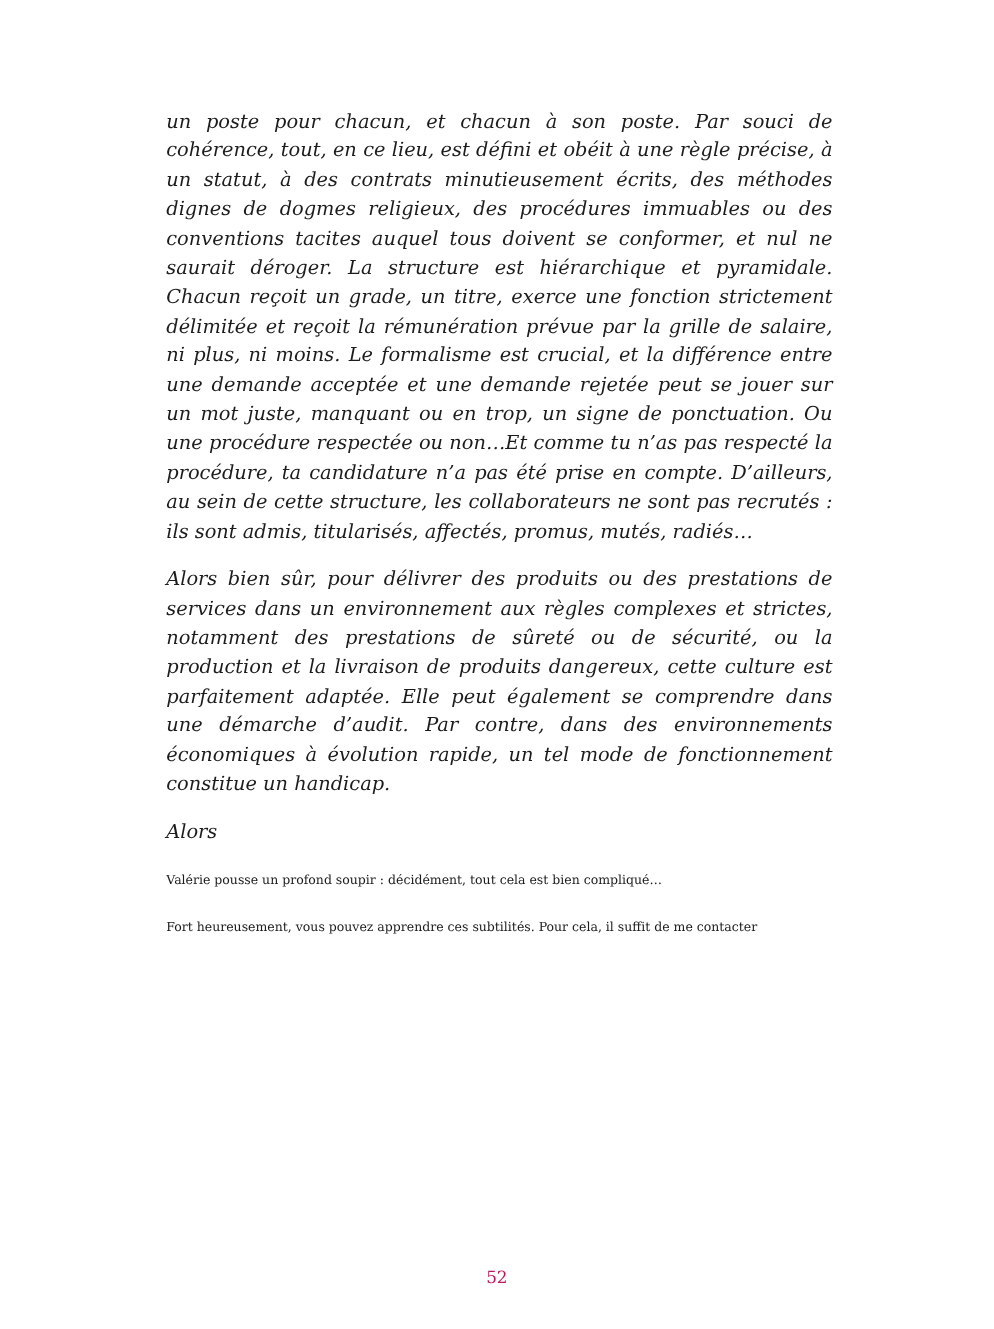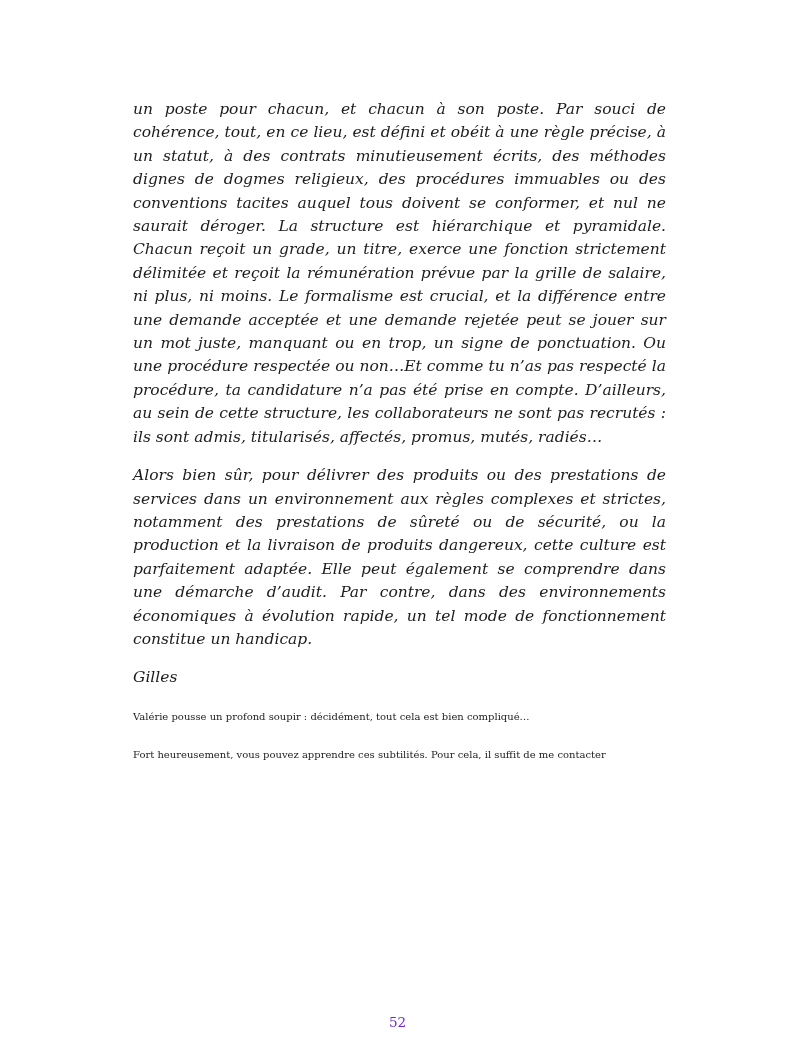--- a/index.html
+++ b/index.html
@@ -16,21 +16,21 @@
     font-family: "DejaVu Serif", "Liberation Serif", serif;
     color: #1c1c1c;
   }
   .text-block {
     position: absolute;
     left: 133px;
     top: 86px;
     width: 533px;
   }
   .para {
-    margin: 12px 0 15px 0;
+    margin: 0 0 15px 0;
     font-size: 15.5px;
     line-height: 23.4px;
   }
   .para.italic {
     font-style: italic;
   }
   .para.regular {
     font-style: normal;
     font-size: 10px;
   }
@@ -41,28 +41,28 @@
     text-align: left;
   }
   .page-number {
     position: absolute;
     left: 0;
     right: 0;
     top: 1014px;
     text-align: center;
     font-size: 13.5px;
     font-style: normal;
-    color: #6d28d9;
+    color: #be185d;
   }
 </style>
 </head>
 <body>
 
 <div class="page">
   <div class="text-block">
     <p class="para italic justify">un poste pour chacun, et chacun à son poste. Par souci de cohérence, tout, en ce lieu, est défini et obéit à une règle précise, à un statut, à des contrats minutieusement écrits, des méthodes dignes de dogmes religieux, des procédures immuables ou des conventions tacites auquel tous doivent se conformer, et nul ne saurait déroger. La structure est hiérarchique et pyramidale. Chacun reçoit un grade, un titre, exerce une fonction strictement délimitée et reçoit la rémunération prévue par la grille de salaire, ni plus, ni moins. Le formalisme est crucial, et la différence entre une demande acceptée et une demande rejetée peut se jouer sur un mot juste, manquant ou en trop, un signe de ponctuation. Ou une procédure respectée ou non…Et comme tu n’as pas respecté la procédure, ta candidature n’a pas été prise en compte. D’ailleurs, au sein de cette structure, les collaborateurs ne sont pas recrutés : ils sont admis, titularisés, affectés, promus, mutés, radiés…</p>
     <p class="para italic justify">Alors bien sûr, pour délivrer des produits ou des prestations de services dans un environnement aux règles complexes et strictes, notamment des prestations de sûreté ou de sécurité, ou la production et la livraison de produits dangereux, cette culture est parfaitement adaptée. Elle peut également se comprendre dans une démarche d’audit. Par contre, dans des environnements économiques à évolution rapide, un tel mode de fonctionnement constitue un handicap.</p>
-    <p class="para italic left">Gilles</p>
+    <p class="para italic left">Alors</p>
     <p class="para regular left">Valérie pousse un profond soupir : décidément, tout cela est bien compliqué…</p>
     <p class="para regular justify">Fort heureusement, vous pouvez apprendre ces subtilités. Pour cela, il suffit de me contacter</p>
   </div>
   <div class="page-number">52</div>
 </div>
 
 </body></html>

